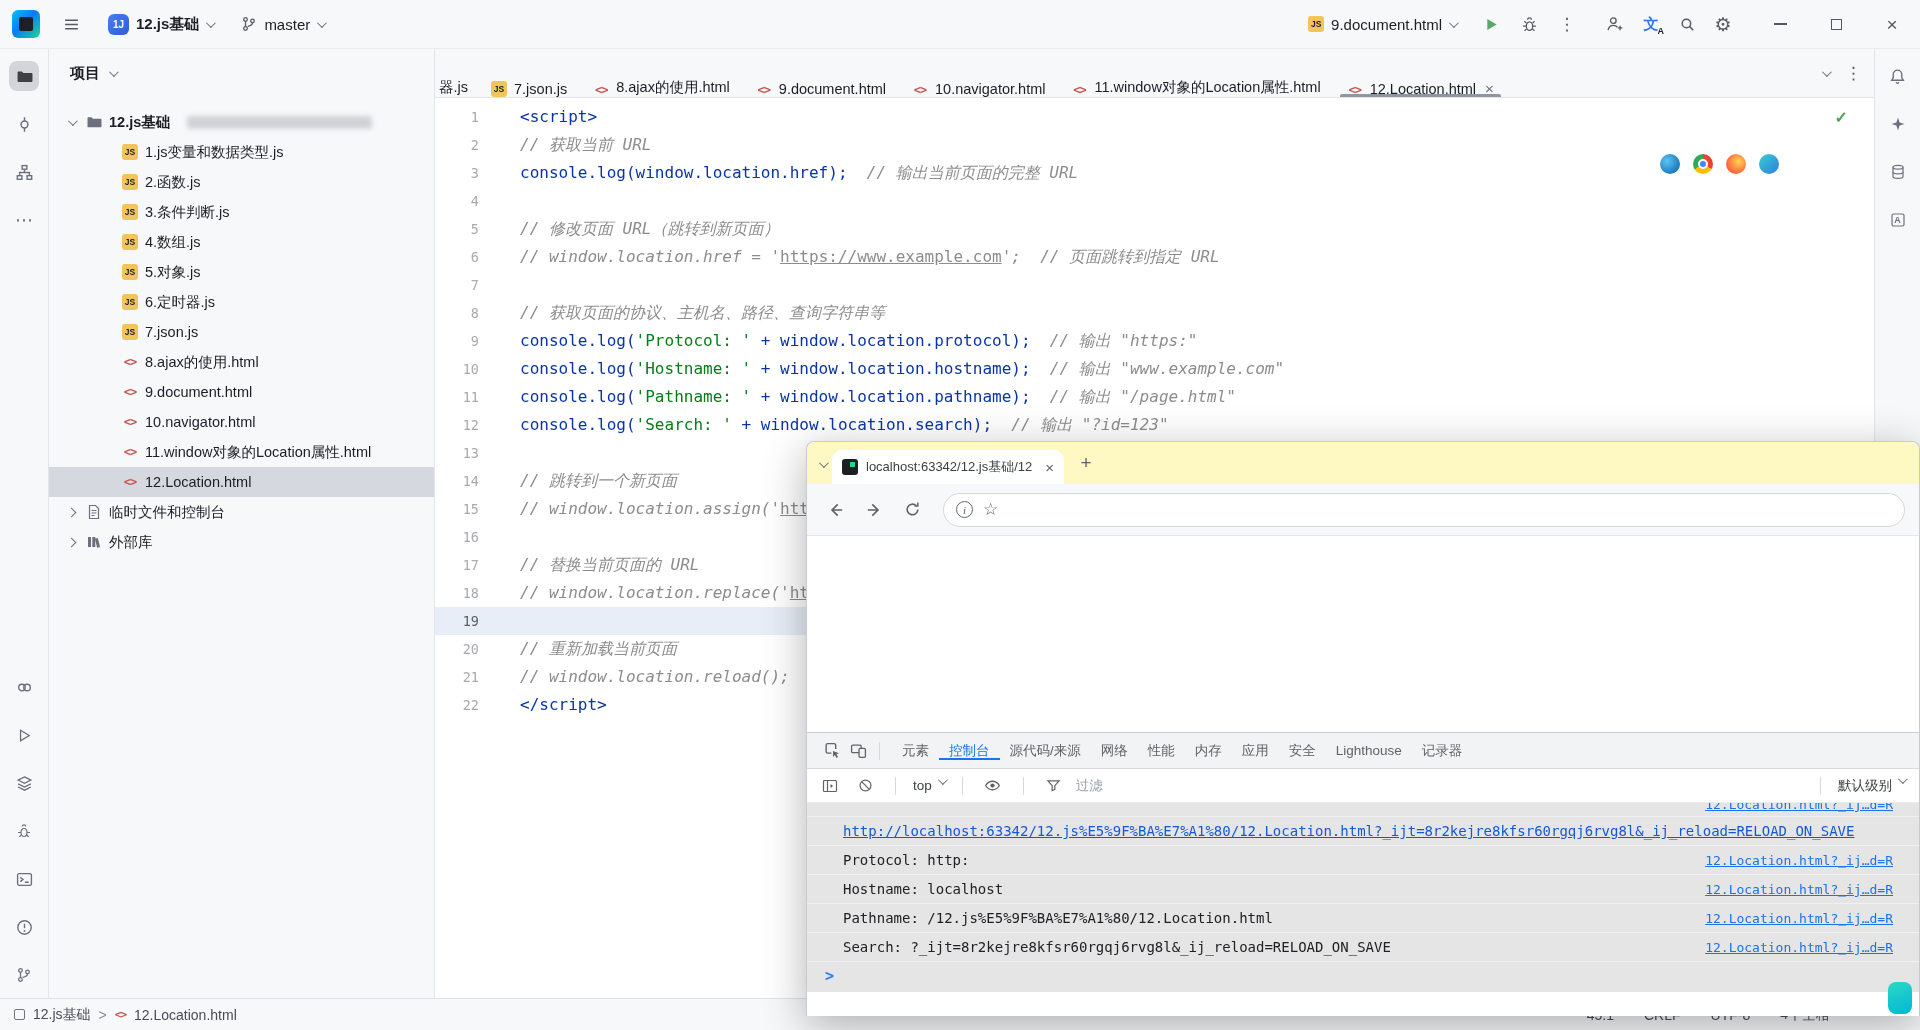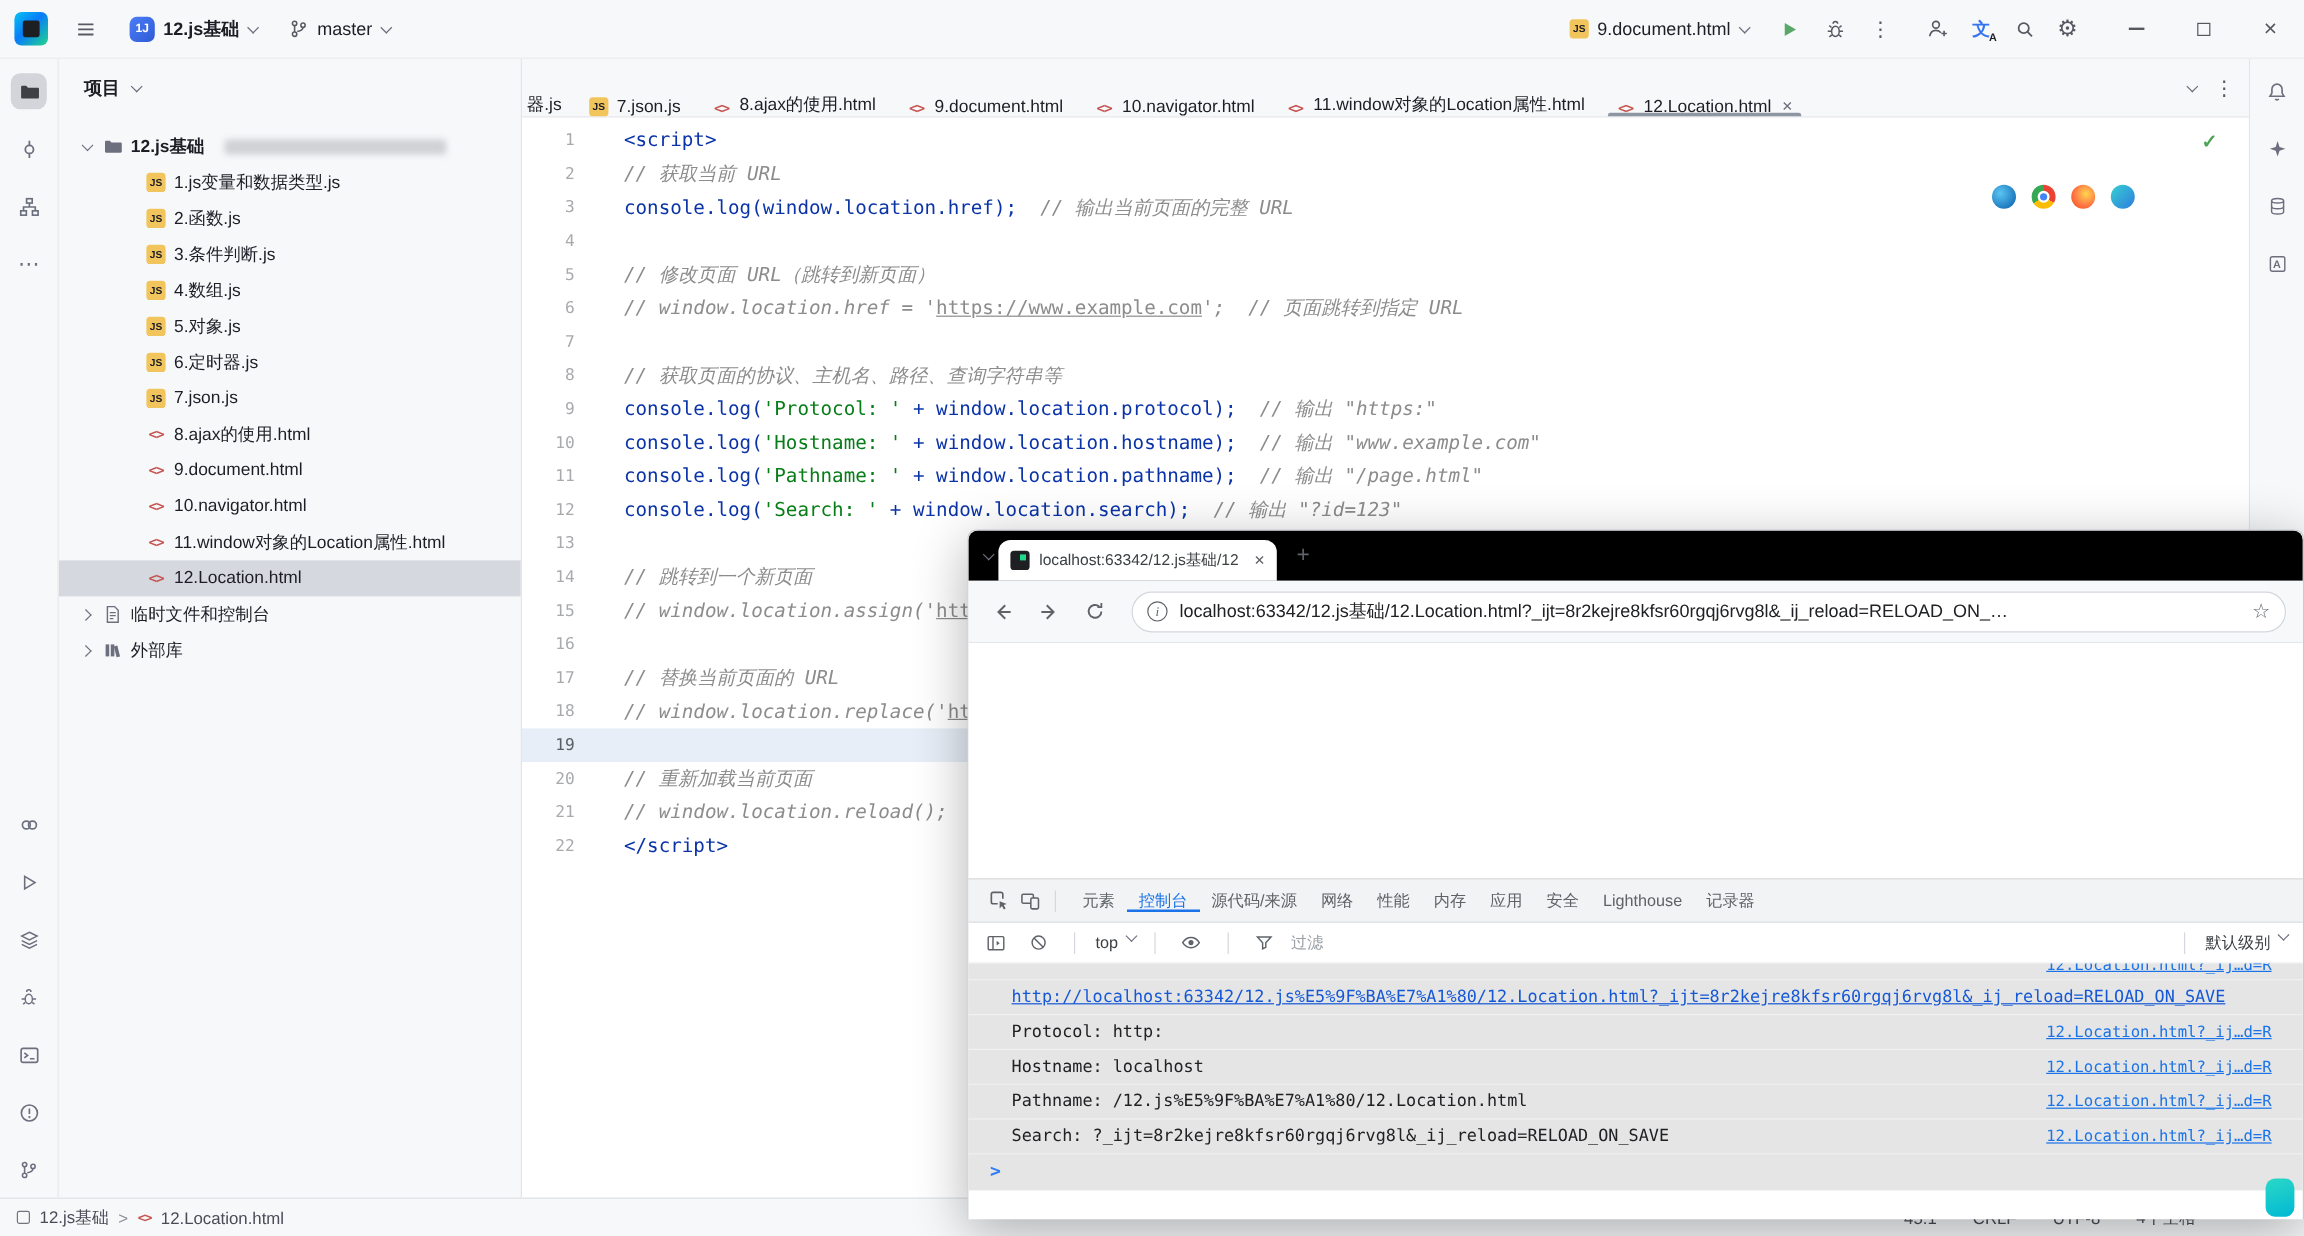--- a/index.html
+++ b/index.html
@@ -75,21 +75,21 @@
 .bic.ed{background:linear-gradient(135deg,#35D0D0,#2F7CE0)}
 
 #statusbar{position:absolute;left:0;top:998px;width:1920px;height:32px;background:#F7F8FA;border-top:1px solid #DFE1E5;display:flex;align-items:center;font-size:14px;color:#494B57;z-index:1}
 .crumbs{display:flex;align-items:center;gap:8px;padding-left:14px}
 .minisq{width:11px;height:11px;border:1.3px solid #71757E;border-radius:2px}
 .minihtml{color:var(--html-red);font-family:"DejaVu Sans Mono",monospace;font-weight:bold;font-size:11px;letter-spacing:-1px}
 #statusRight{position:absolute;right:90px;top:0;height:32px;display:flex;align-items:center;gap:30px;color:#494B57}
 #tealWidget{position:absolute;right:8px;top:982px;width:24px;height:32px;border-radius:8px;background:linear-gradient(160deg,#2BD8C6,#00B8D4);z-index:60}
 
 #chrome{position:absolute;left:806px;top:441px;width:1114px;height:575px;background:#fff;border-radius:8px 8px 0 0;box-shadow:0 10px 44px rgba(0,0,0,.30);border:1px solid #C7CBD1;border-bottom:none;z-index:50;overflow:hidden}
-#ctabs{height:42px;background:#000000;display:flex;align-items:flex-end;padding-left:10px;border-radius:8px 8px 0 0}
+#ctabs{height:42px;background:#fef9c3;display:flex;align-items:flex-end;padding-left:10px;border-radius:8px 8px 0 0}
 .ctab-chev{margin:0 6px 12px 2px;color:#5F6368}
 .ctab{width:232px;height:34px;background:#fff;border-radius:10px 10px 0 0;display:flex;align-items:center;gap:8px;padding:0 10px;font-size:13px;color:#3C4043}
 .favicon{width:16px;height:16px;border-radius:3px;background:#1E1F22;position:relative;flex:none}
 .favicon::after{content:"";position:absolute;right:3px;top:3px;width:5px;height:5px;background:#21D789}
 .ctab-title{flex:1;overflow:hidden;white-space:nowrap}
 .ctab-x{color:#5F6368;font-size:15px}
 .newtab{width:28px;height:28px;margin:0 0 7px 8px;display:flex;align-items:center;justify-content:center;font-size:19px;color:#5F6368}
 #ctoolbar{height:52px;background:#F7F8FA;border-bottom:1px solid #E3E6EA;display:flex;align-items:center;padding:0 14px;gap:8px}
 .navic{width:30px;height:30px;display:flex;align-items:center;justify-content:center;color:#5F6368;font-size:18px}
 #omnibox{flex:1;height:34px;margin-left:8px;background:#fff;border:1px solid #D4D8DE;border-radius:17px;display:flex;align-items:center;padding:0 12px;gap:10px}
@@ -510,21 +510,20 @@
         </svg>
     </span>
     <span class="navic">
       <svg width="17" height="17" viewBox="0 0 16 16" fill="none" stroke="#5F6368" stroke-width="1.5">
           <path d="M13 8a5 5 0 1 1-1.6-3.7"></path>
           <path d="M13 1.5V4.6h-3.1" stroke-width="1.4"></path>
         </svg>
     </span>
     <div id="omnibox">
       <span class="infoc">i</span>
-      <span id="urltext">localhost:63342/12.js基础/12.Location.html?_ijt=8r2kejre8kfsr60rgqj6rvg8l&amp;_ij_reload=RELOAD_ON_…</span>
       <span class="starc">☆</span>
     </div>
   </div>
   <div id="cpage"></div>
   <div id="devtools">
     <div id="dtbar">
       <span class="dticon">
         <svg width="17" height="17" viewBox="0 0 16 16">
             <path d="M11 6.5V3a1.5 1.5 0 0 0-1.5-1.5h-6A1.5 1.5 0 0 0 2 3v6a1.5 1.5 0 0 0 1.5 1.5H7" stroke="#5F6368" fill="none" stroke-width="1.3"></path>
             <path d="M8.5 8.5l5.6 2.1-2.4.9 1.5 2.7-1.4.8-1.5-2.7-1.8 1.8z" fill="#5F6368"></path>

